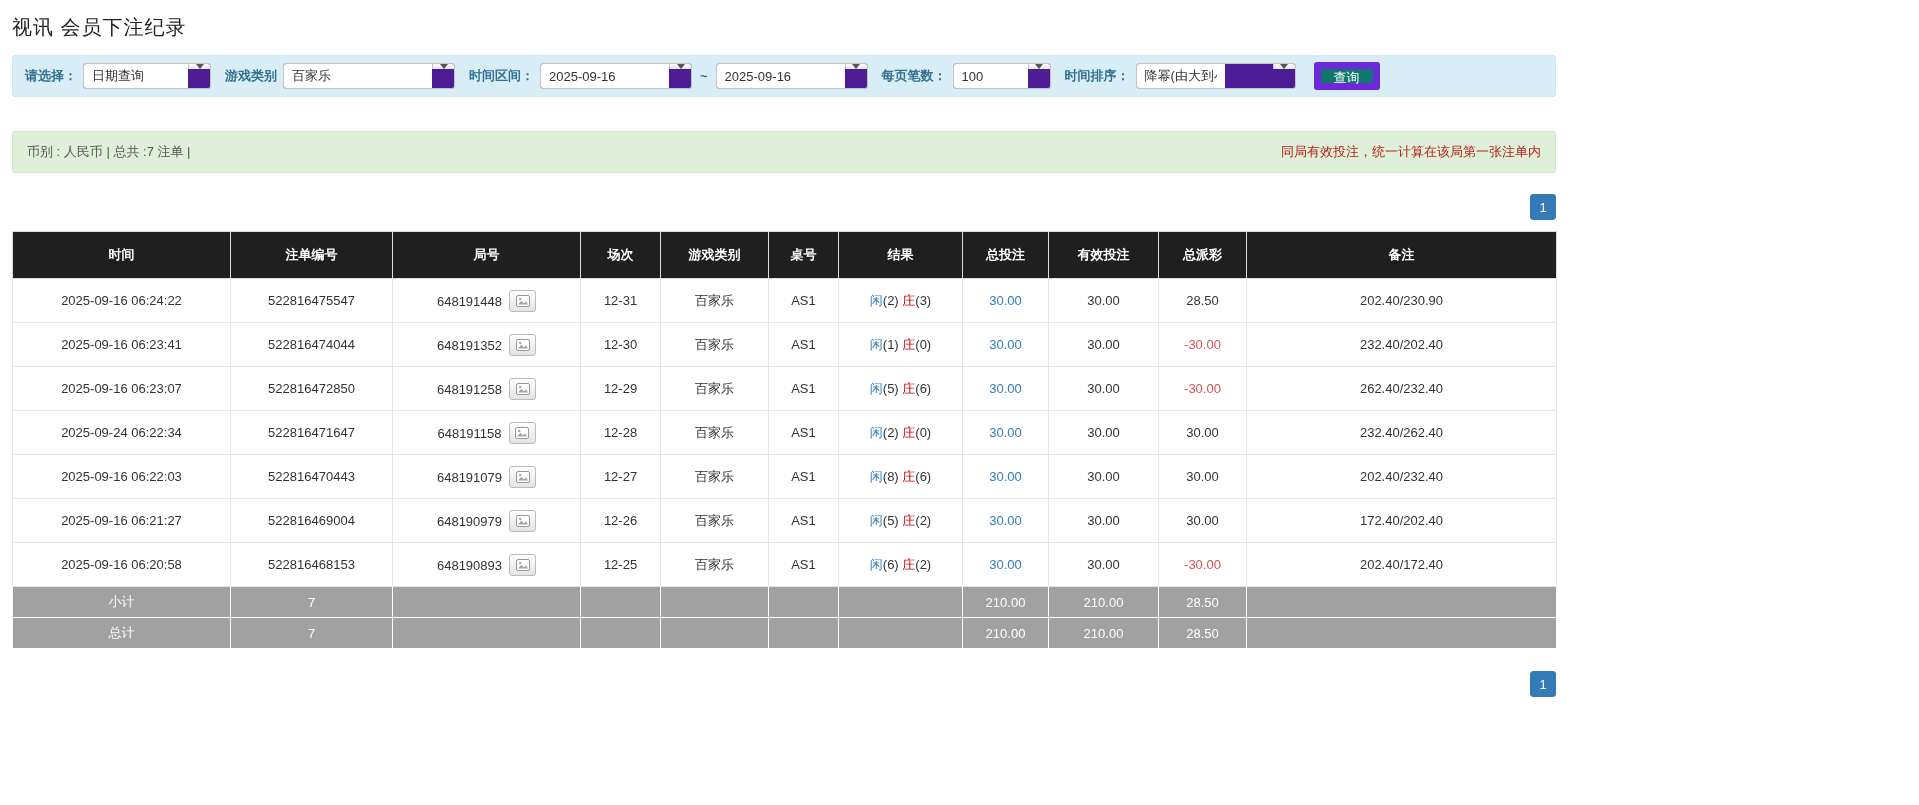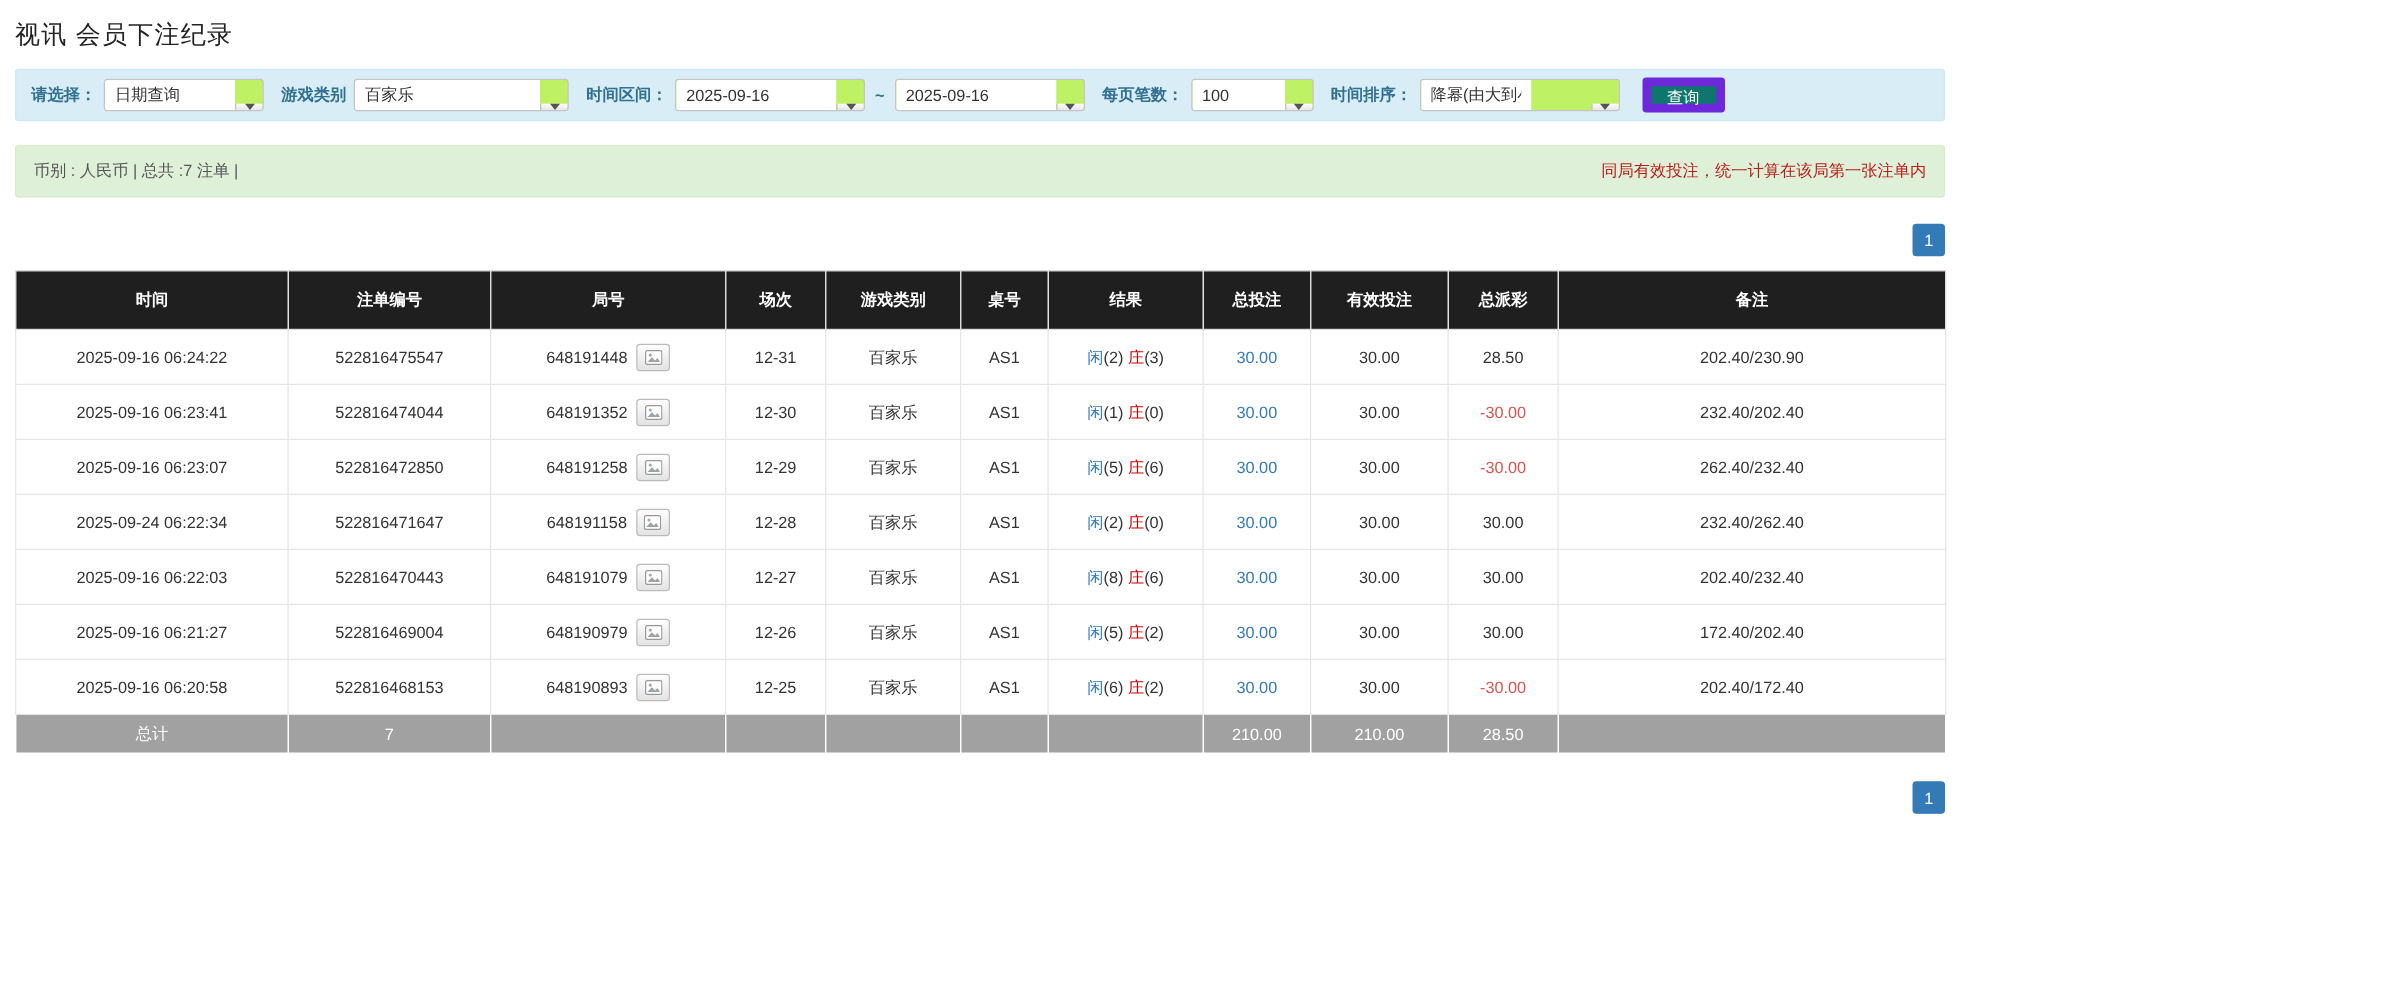--- a/index.html
+++ b/index.html
@@ -11,37 +11,37 @@
 
   
   .filter-bar {
     width: 1544px; height: 42px;
     background: #d9edf7; border: 1px solid #cfe7f3; border-radius: 3px;
     display: flex; align-items: center; gap: 6px; padding: 0 12px;
   }
   .flabel { color: #31708f; font-weight: 700; white-space: nowrap; margin-left: 8px; }
   .flabel:first-child { margin-left: 0; }
 
-  .combo { display: flex; align-items: flex-end; height: 26px; background: #bef264; border: 1px solid #c5c5c5; border-radius: 3px; overflow: hidden; }
+  .combo { display: flex; align-items: flex-start; height: 26px; background: #4c1d95; border: 1px solid #c5c5c5; border-radius: 3px; overflow: hidden; }
   .combo-input { border: none; outline: none; height: 24px; padding: 0 8px; font-size: 13px; color: #333; background: #fff; font-family: inherit; flex: 1; min-width: 0; }
   .combo-btn { width: 22px; border-left: 1px solid #c5c5c5; background: linear-gradient(#fdfdfd, #e6e6e6); display: flex; align-items: center; justify-content: center; cursor: pointer; flex: none; }
   .arrow-down { width: 0; height: 0; border-left: 4px solid transparent; border-right: 4px solid transparent; border-top: 5px solid #555; }
 
   .w-query { width: 128px; } .w-game { width: 172px; } .w-date { width: 152px; } .w-per { width: 98px; } .w-sort { width: 160px; gap: 48px; }
   .tilde { color: #31708f; font-weight: 700; padding: 0 2px; }
 
   .search-btn {
     margin-left: 12px; height: 28px; padding: 0 13px;
     background: #0f766e; border: 7px solid #6d28d9; border-radius: 3px;
     color: #fff; font-size: 13px; font-family: Liberation Serif, serif; cursor: pointer;
   }
 
   
   .summary-bar {
-    width: 1544px; margin-top: 19px; height: 42px;
+    width: 1544px; margin-top: 34px; height: 42px;
     background: #dff0d8; border: 1px solid #d6e9c6; border-radius: 3px;
     display: flex; align-items: center; justify-content: space-between; padding: 0 14px;
   }
   .summary-left { color: #555; }
   .summary-right { color: #b91c1c; }
 
   
   .pager { width: 1544px; display: flex; justify-content: flex-end; }
   .pager.top { margin: 21px 0 11px 0; }
   .pager.bottom { margin: 22px 0 10px 0; }
@@ -345,32 +345,45 @@
       <span class="banker">庄</span><span>(2)</span>
     </td>
     <td><a class="bet-link">30.00</a></td>
     <td>30.00</td>
     <td class="payout neg">-30.00</td>
     <td>202.40/172.40</td>
   </tr>
 </tbody>
     <tbody>
       <tr class="summary-row">
-        <td>总计</td>
+        <td>小计</td>
         <td>7</td>
         <td></td>
         <td></td>
         <td></td>
         <td></td>
         <td></td>
         <td>210.00</td>
         <td>210.00</td>
         <td>28.50</td>
         <td></td>
       </tr>
+      <tr class="summary-row">
+        <td>总计</td>
+        <td>7</td>
+        <td></td>
+        <td></td>
+        <td></td>
+        <td></td>
+        <td></td>
+        <td>210.00</td>
+        <td>210.00</td>
+        <td>28.50</td>
+        <td></td>
+      </tr>
     </tbody>
   </table>
 
   <div class="pager bottom">
     <button class="page-btn">1</button>
   </div>
 
 </div>
 
 </body></html>

